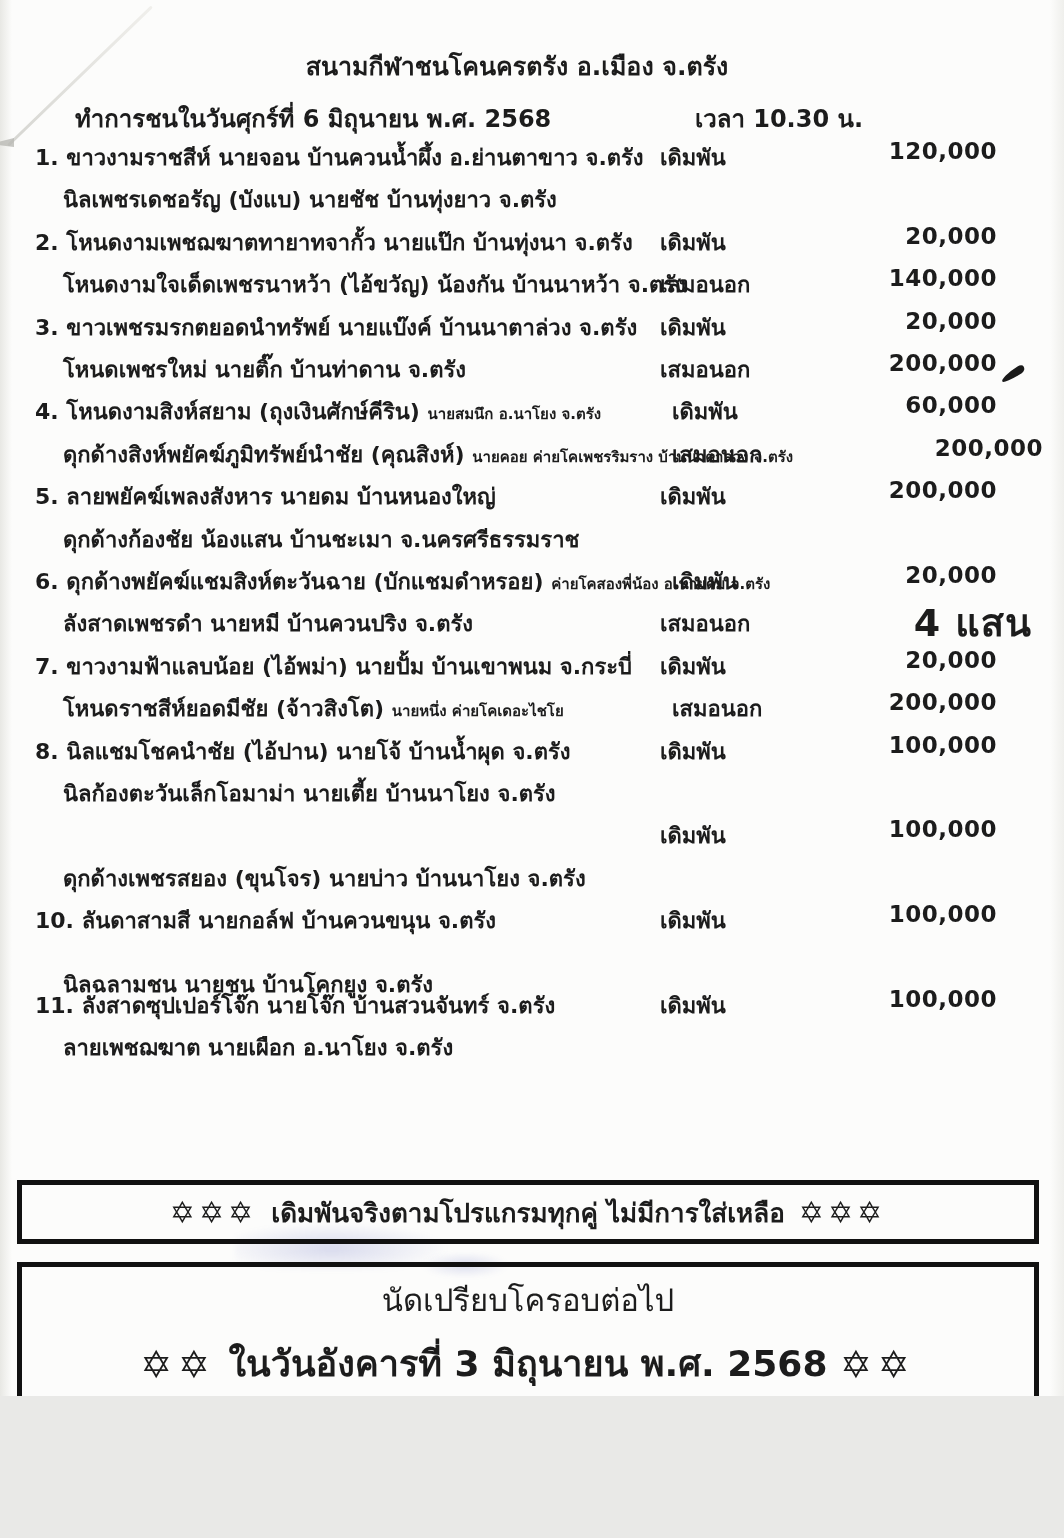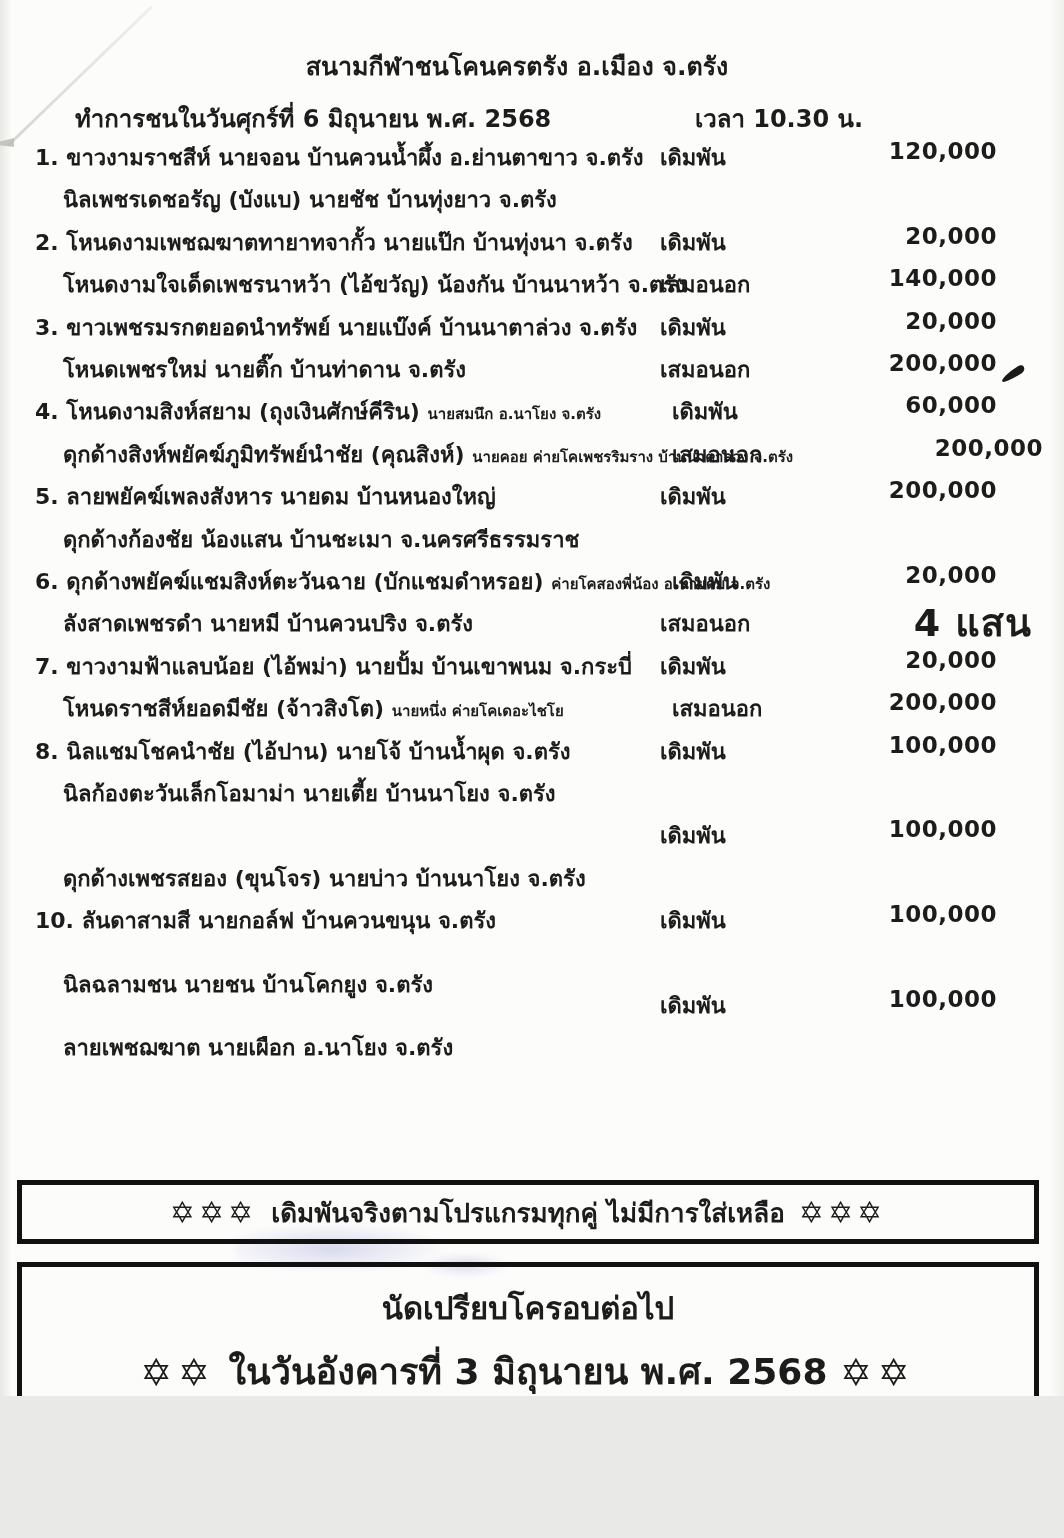--- a/index.html
+++ b/index.html
@@ -51,21 +51,21 @@
     font-size:23px;font-weight:700;letter-spacing:.5px;}
   .amount.big{right:32px;top:-14px;font-size:38px;font-weight:800;letter-spacing:1px;}
 
   
   .notice-box{position:absolute;left:17px;top:1180px;width:1012px;height:54px;
     border:5px solid #111;display:flex;align-items:center;justify-content:center;
     font-size:26px;font-weight:700;gap:14px;background:transparent;}
   .notice-box .stars{font-size:30px;letter-spacing:4px;}
   .next-box{position:absolute;left:17px;top:1262px;width:1012px;height:140px;
     border:5px solid #111;text-align:center;background:transparent;}
-  .next-box .nb-line1{margin-top:16px;font-size:31px;font-weight:700;}
+  .next-box .nb-line1{margin-top:8px;font-size:31px;font-weight:400;}
   .next-box .nb-line2{margin-top:10px;font-size:36px;font-weight:800;}
   .next-box .stars{font-size:38px;letter-spacing:6px;vertical-align:-2px;}
 
   
   .cs-badge{position:absolute;left:8px;top:1503px;width:28px;height:27px;
     background:#4d7c0f;border-radius:4px;color:#fff;font-size:15px;font-weight:700;
     display:flex;align-items:center;justify-content:center;
     font-family:"Liberation Sans","DejaVu Sans",sans-serif;}
   .cs-text{position:absolute;left:44px;top:1504px;font-size:23px;color:#a2a2a2;
     font-weight:400;}
@@ -249,20 +249,25 @@
     </div>
       <div class="line l2" style="top: 946px; margin-top: 21px;">
       <div class="nametext">
         
         <span class="name">นิลฉลามชน นายชน บ้านโคกยูง จ.ตรัง</span>
         
       </div>
 
     </div>
       <div class="line l1" style="top: 988px;">
+      <div class="nametext">
+        <span class="no">11.</span>
+        <span class="name">ลังสาดซุปเปอร์โจ๊ก นายโจ๊ก บ้านสวนจันทร์ จ.ตรัง</span>
+        
+      </div>
       <span class="bet">เดิมพัน</span>
       <span class="amount">100,000</span>
     </div>
       <div class="line l2" style="top: 1030px;">
       <div class="nametext">
         
         <span class="name">ลายเพชฌฆาต นายเผือก อ.นาโยง จ.ตรัง</span>
         
       </div>
 

